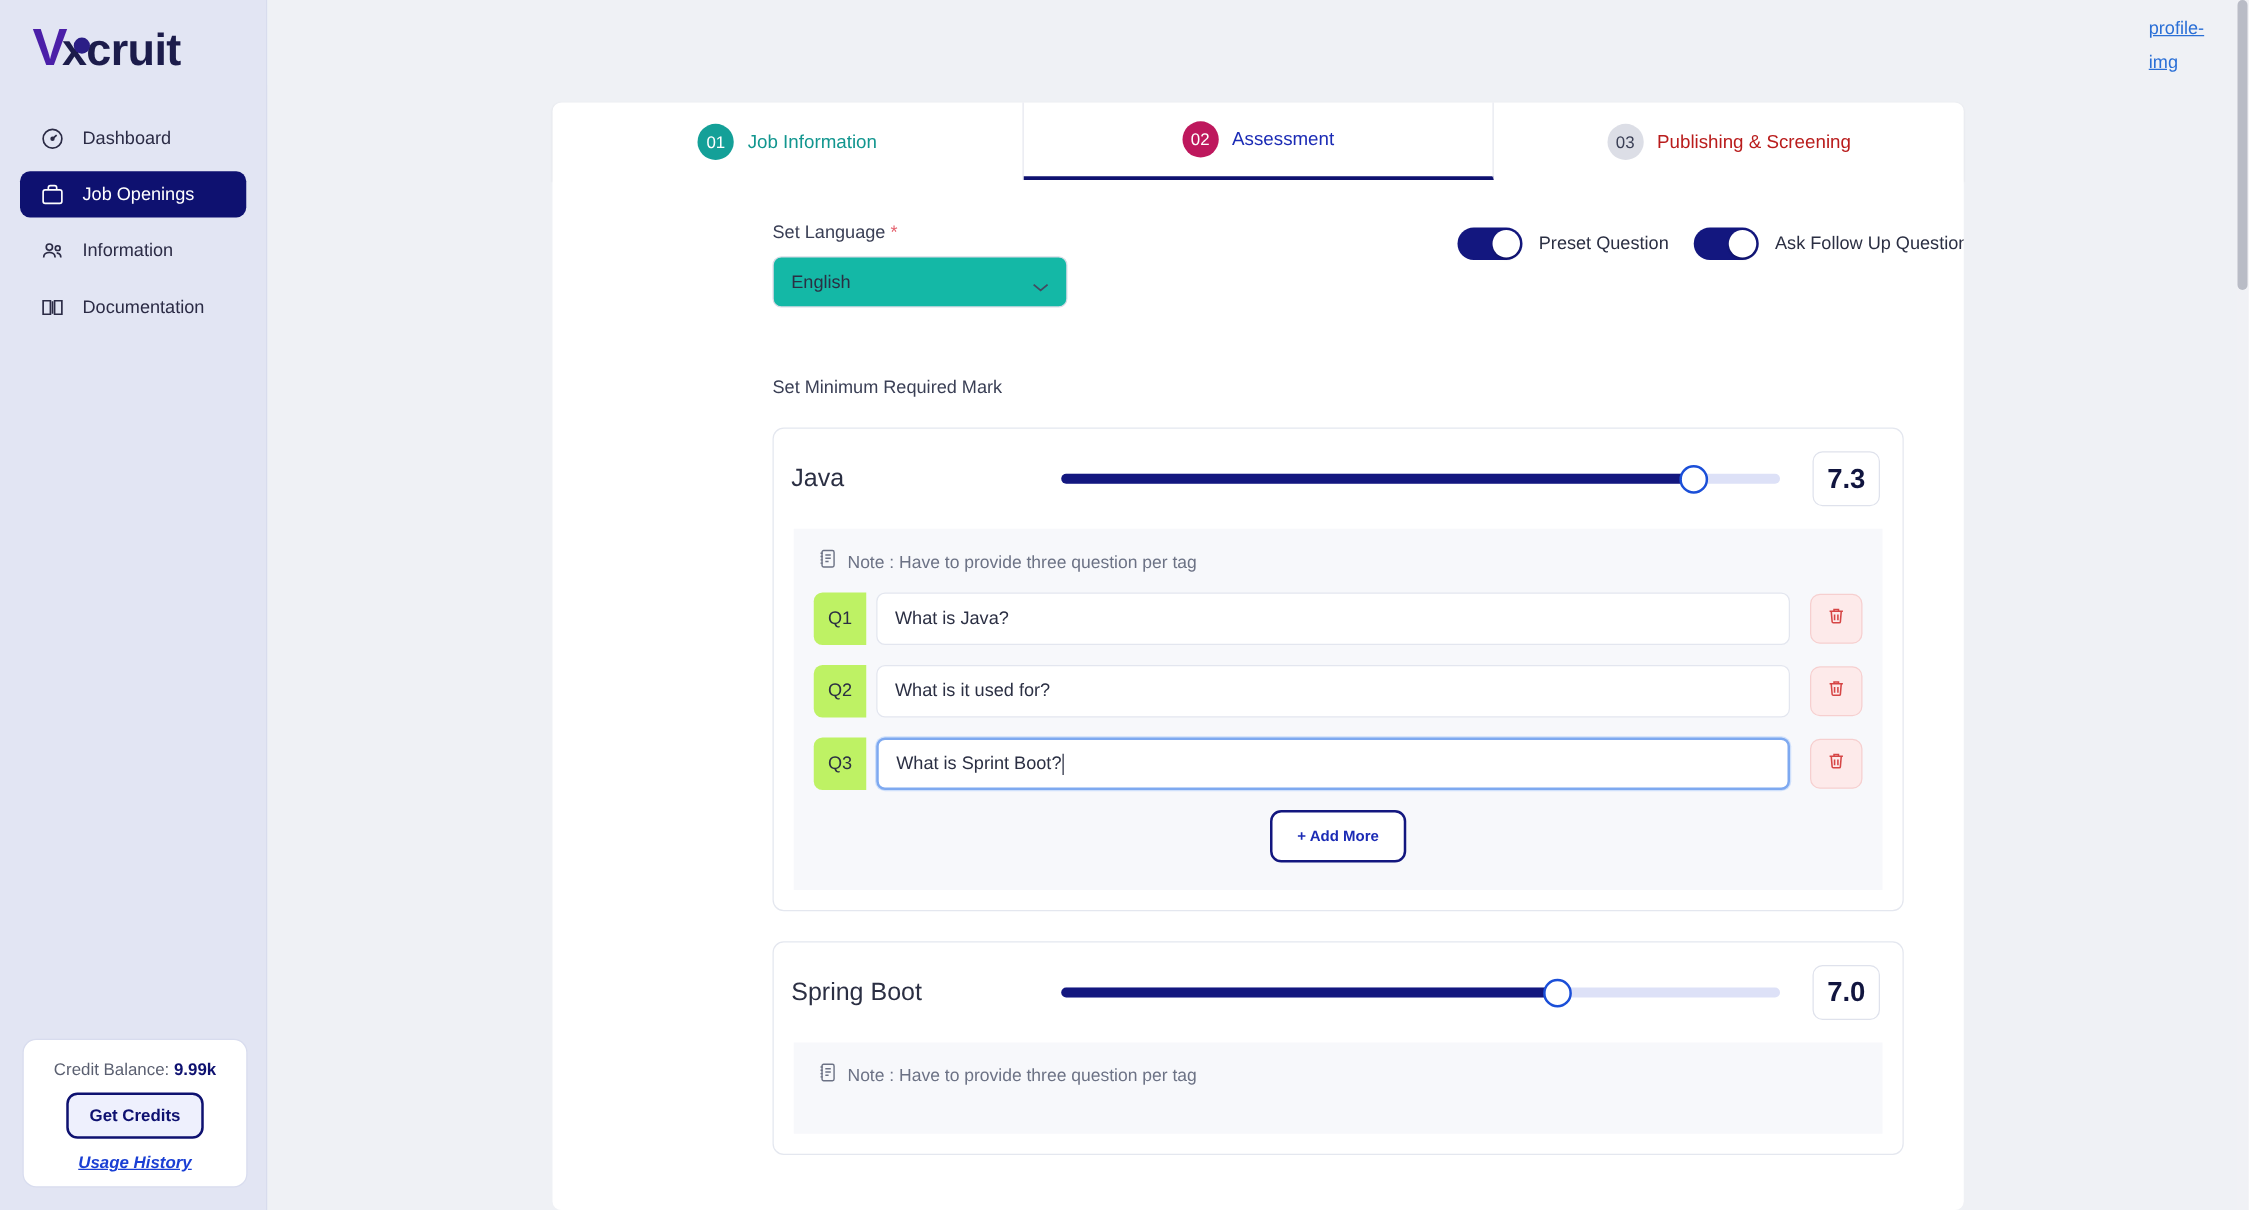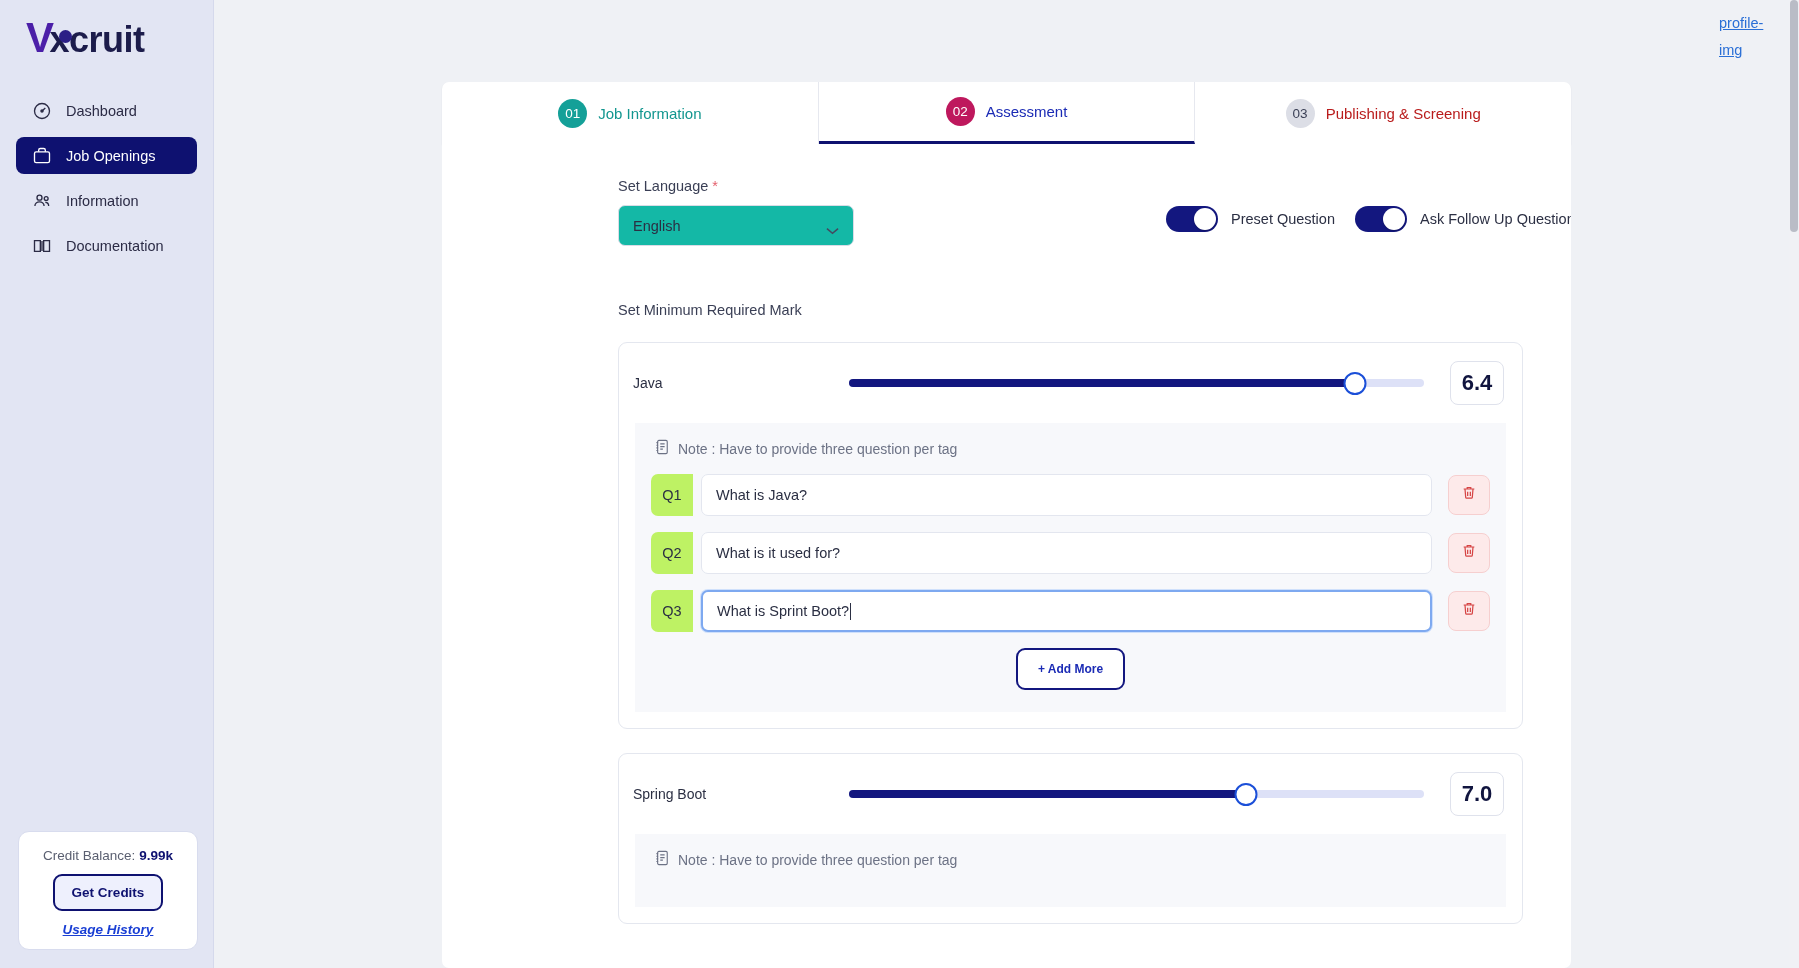--- a/index.html
+++ b/index.html
@@ -113,21 +113,21 @@
   .field-label { font-size: 14.5px; color: #3a3f55; margin-bottom: 11px; }
   .req { color: #e4606d; }
   .select-box {
     width: 236px; height: 41px; border: 1px solid #d9dce6; border-radius: 7px;
     display: flex; align-items: center; padding: 0 14px;
     font-size: 14.5px; color: #2b2f43; background: #14b8a6; cursor: pointer;
     justify-content: space-between;
   }
   .chev { width: 13px; height: 8px; }
 
-  .toggles { display: flex; align-items: center; gap: 20px; margin-left: 312px; margin-top: 28px; justify-content: flex-end; }
+  .toggles { display: flex; align-items: center; gap: 20px; margin-left: 312px; margin-top: 4px; justify-content: flex-end; }
   .toggle-group { display: flex; align-items: center; gap: 13px; cursor: pointer; }
   .switch {
     width: 52px; height: 26px; border-radius: 14px; background: #13177f;
     position: relative; flex: 0 0 52px;
   }
   .switch .knob {
     position: absolute; width: 22px; height: 22px; border-radius: 50%;
     background: #ffffff; top: 2px; right: 2px;
     box-shadow: 0 1px 2px rgba(0,0,0,.25);
   }
@@ -145,21 +145,21 @@
   }
 
   
   .skill-card {
     margin-top: 24px; border: 1px solid #e4e7ef; border-radius: 9px;
     background: #ffffff; overflow: hidden;
   }
   .skill-head {
     display: flex; align-items: center; padding: 18px 18px 18px 14px; gap: 0;
   }
-  .skill-name { width: 216px; font-size: 14px; color: #2b2f43; }
+  .skill-name { width: 216px; font-size: 20px; color: #2b2f43; }
   .slider-wrap { flex: 1; position: relative; height: 26px; display: flex; align-items: center; }
   .slider-track {
     position: absolute; left: 0; right: 0; height: 8px;
     background: #dde1f7; border-radius: 5px;
   }
   .slider-fill {
     position: absolute; left: 0; height: 8px; background: #13177f; border-radius: 5px;
   }
   .slider-thumb {
     position: absolute; width: 23px; height: 23px; border-radius: 50%;
@@ -346,21 +346,21 @@
         </div>
 
         <div class="skill-card">
           <div class="skill-head">
             <div class="skill-name">Java</div>
             <div class="slider-wrap">
               <div class="slider-track"></div>
               <div class="slider-fill" id="java-fill" style="width: 88%;"></div>
               <div class="slider-thumb" id="java-thumb" style="left: 88%;"></div>
             </div>
-            <div class="score-box">6.4</div>
+            <div class="score-box">7.3</div>
           </div>
 
           <div class="questions-area">
             <div class="note-line">
               <span>
                 <svg viewBox="0 0 16 18" width="14" height="16" fill="none" stroke="#6c7285" stroke-width="1.3">
                   <rect x="3" y="1.5" width="11" height="15" rx="1.5"></rect>
                   <path d="M1.6 4h2M1.6 7h2M1.6 10h2M1.6 13h2"></path>
                   <path d="M6 5.5h5M6 8.5h5M6 11.5h3"></path>
                 </svg>

